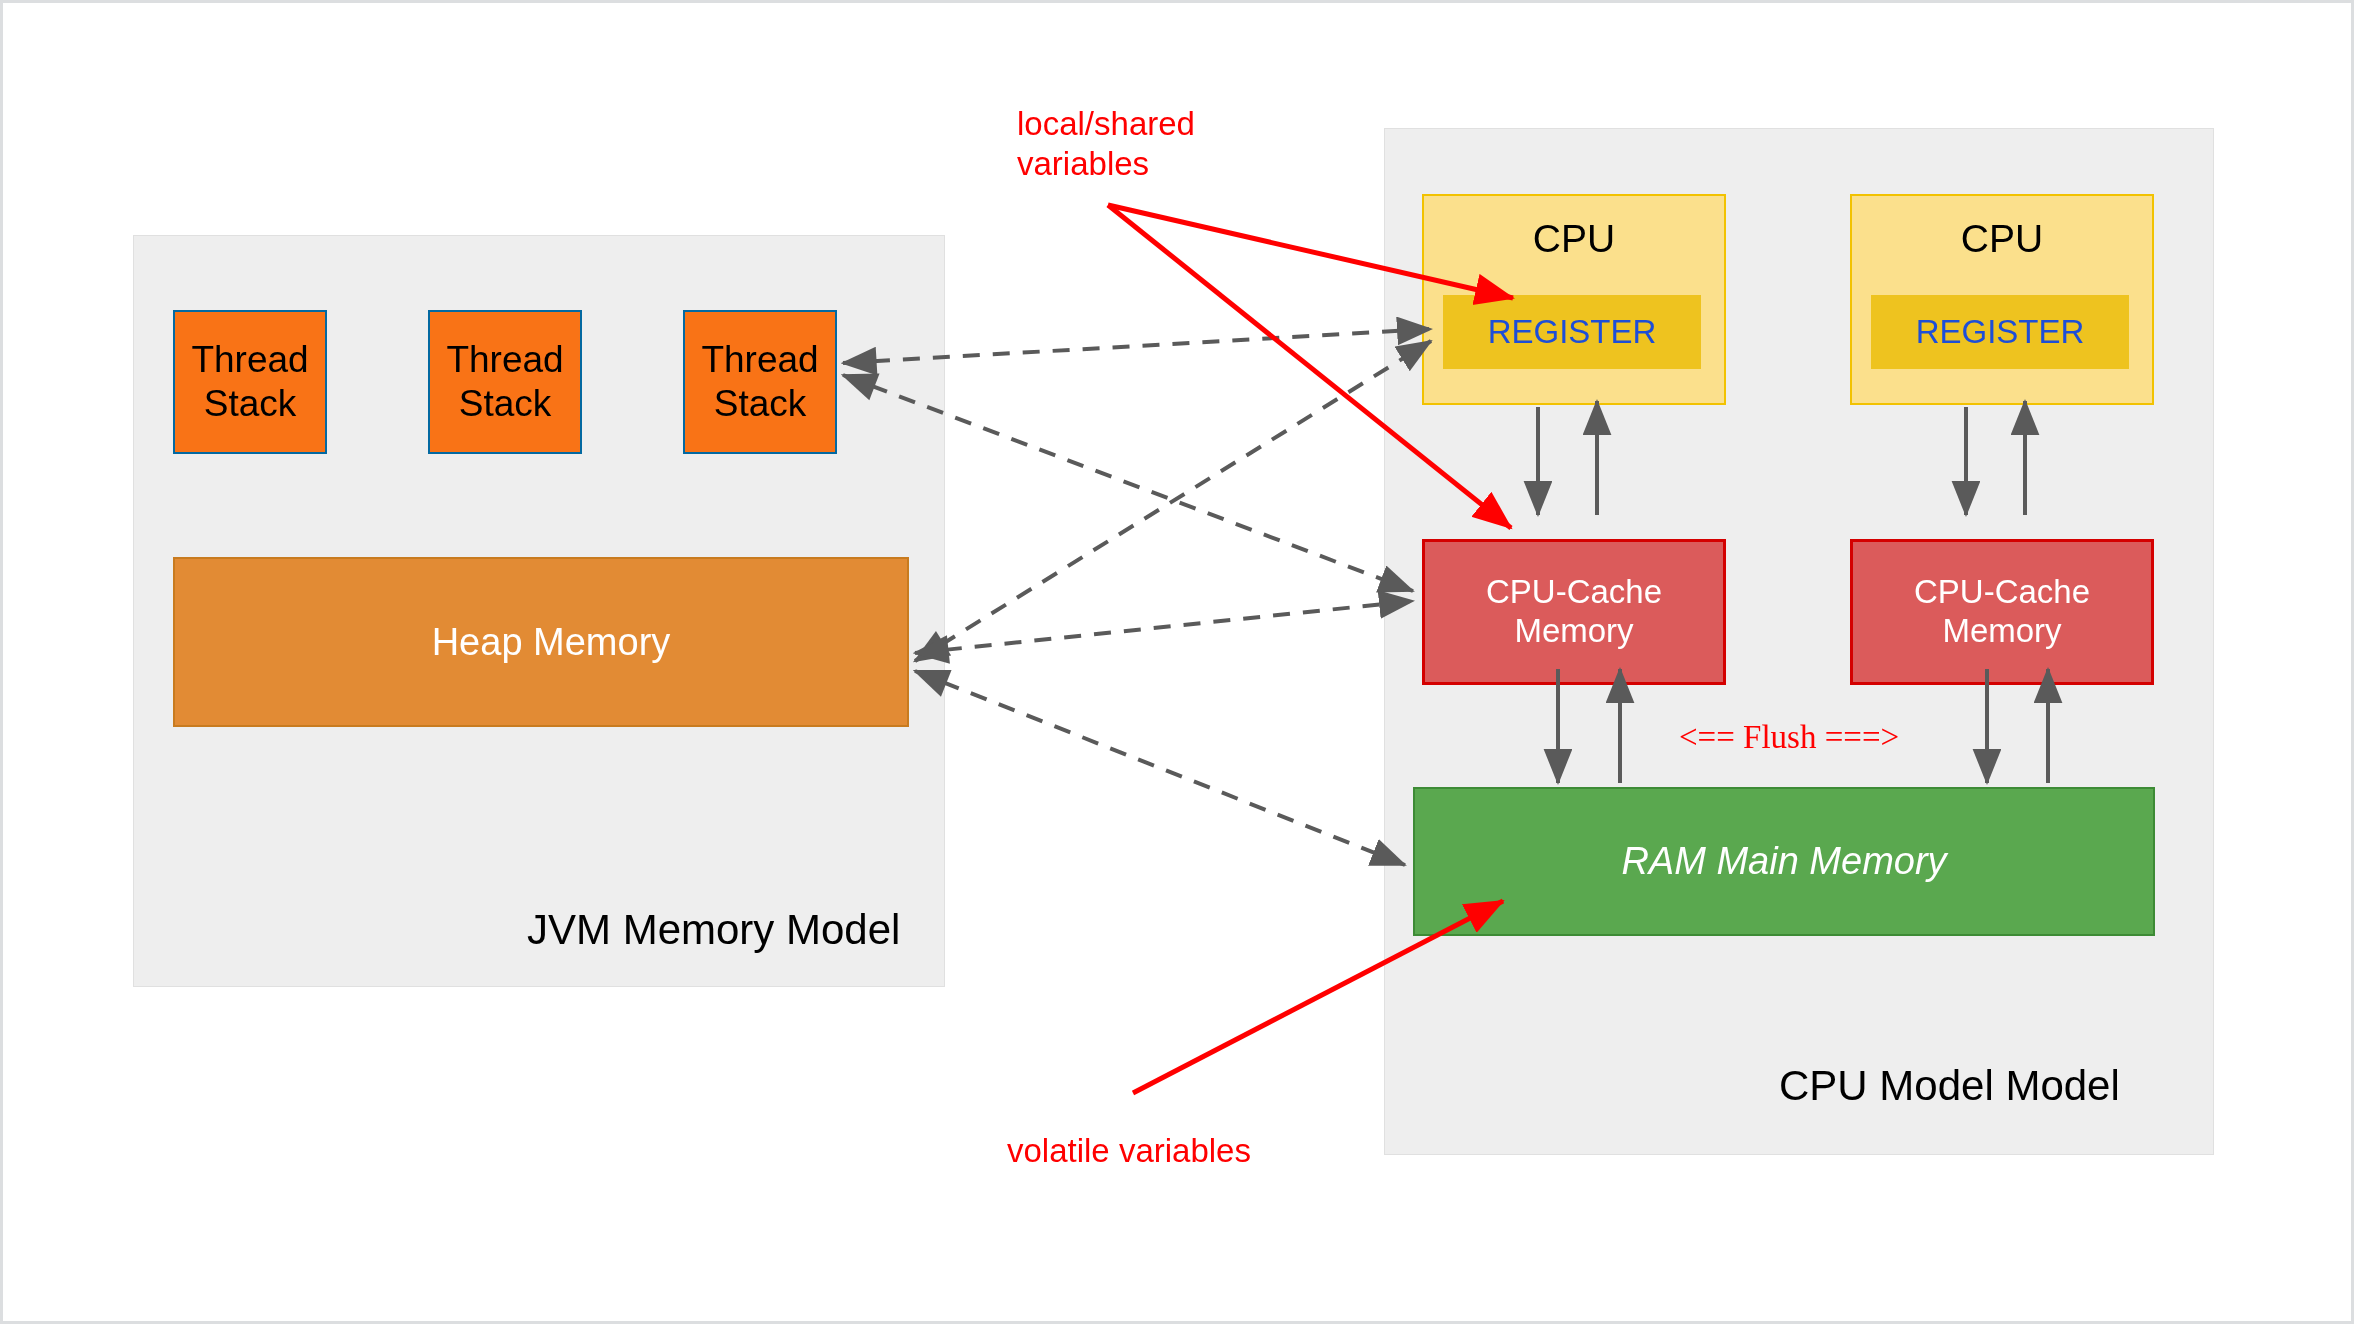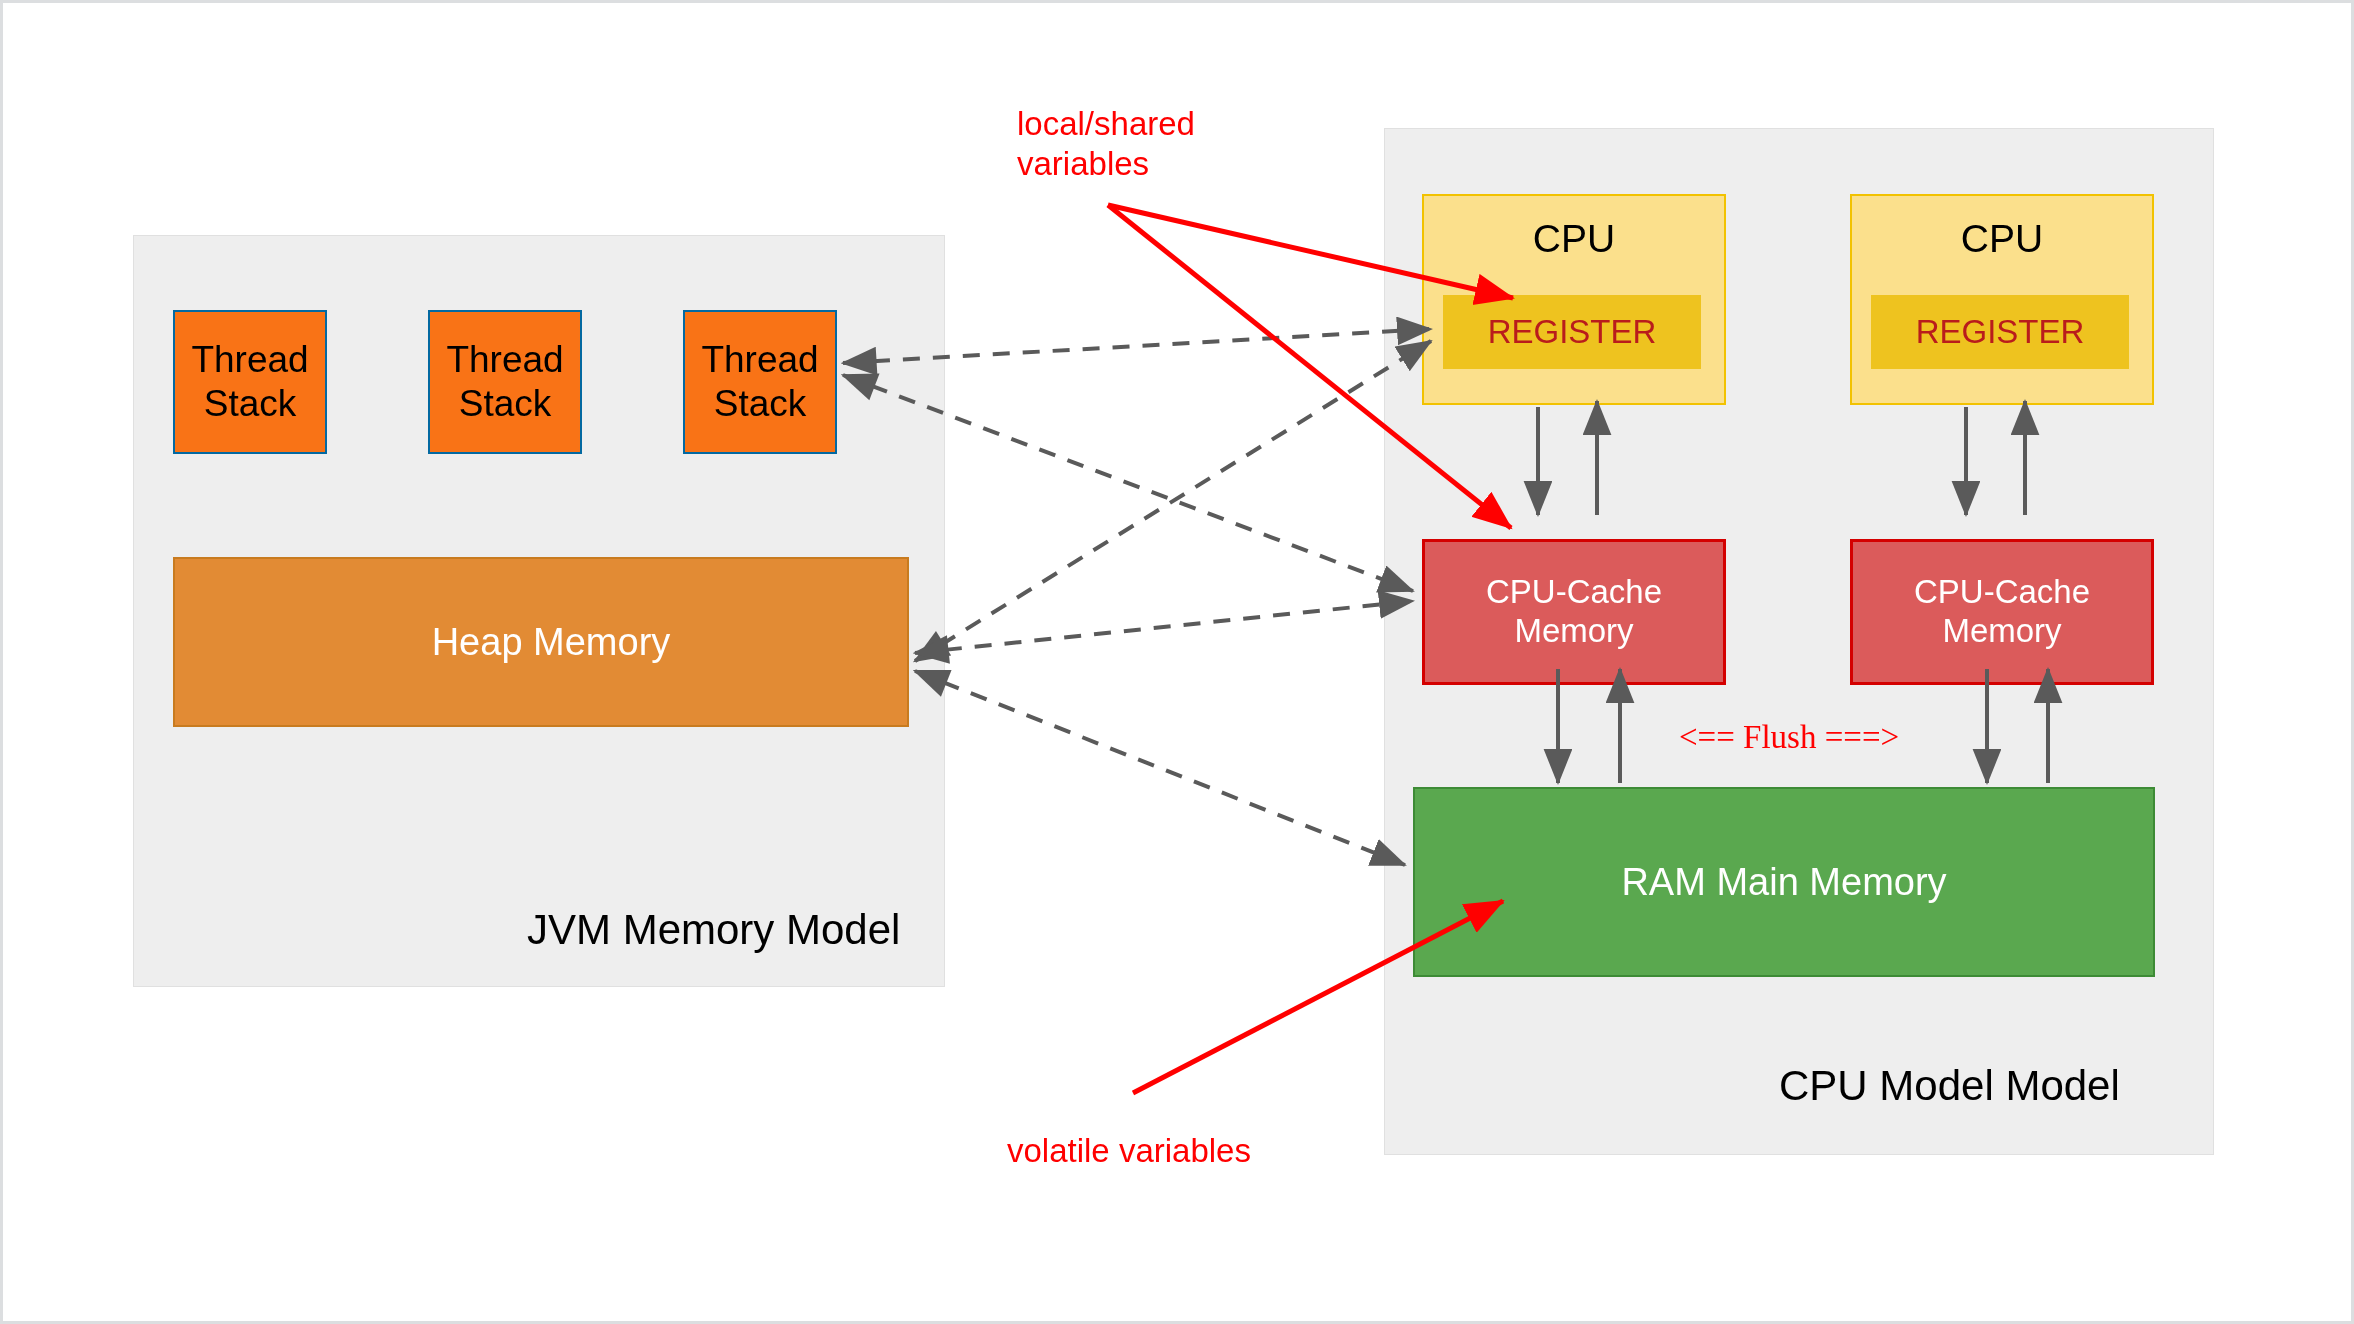--- a/index.html
+++ b/index.html
@@ -58,21 +58,21 @@
   .cpu {
     background: #fbe08c;
     border: 2px solid #f2c200;
     color: #000000;
     font-size: 39px;
     align-items: flex-start;
     padding-top: 20px;
   }
   .register {
     background: #eec31f;
-    color: #b91c1c;
+    color: #1d4ed8;
     font-size: 33px;
     border: none;
     align-items: center;
   }
   .cache {
     background: #db5b5b;
     border: 3px solid #d40000;
     color: #ffffff;
     font-size: 33px;
     margin-top: 19px;
@@ -149,21 +149,21 @@
     <span>CPU</span>
   </div>
   <div class="box register" style="left:1868px; top:292px; width:258px; height:74px;">
     <span>REGISTER</span>
   </div>
   <div class="box cache" style="left:1847px; top:517px; width:304px; height:146px;">
     <span style="white-space:pre-line;">CPU-Cache
 Memory</span>
   </div>
 
-  <div class="box ram" style="left:1410px; top:784px; width:742px; height:190px;">
+  <div class="box ram" style="left:1410px; top:784px; width:742px; height:149px;font-style:italic;">
     <span>RAM Main Memory</span>
   </div>
 
   <div class="flush-label" style="left:1676px; top:716px;">&lt;== Flush ===&gt;</div>
 
   <div class="panel-title" style="left:1776px; top:1060px;">CPU Model Model</div>
 
   <div class="annot" style="left:1014px; top:101px; width:280px; white-space:pre-line;">local/shared
 variables</div>
 

